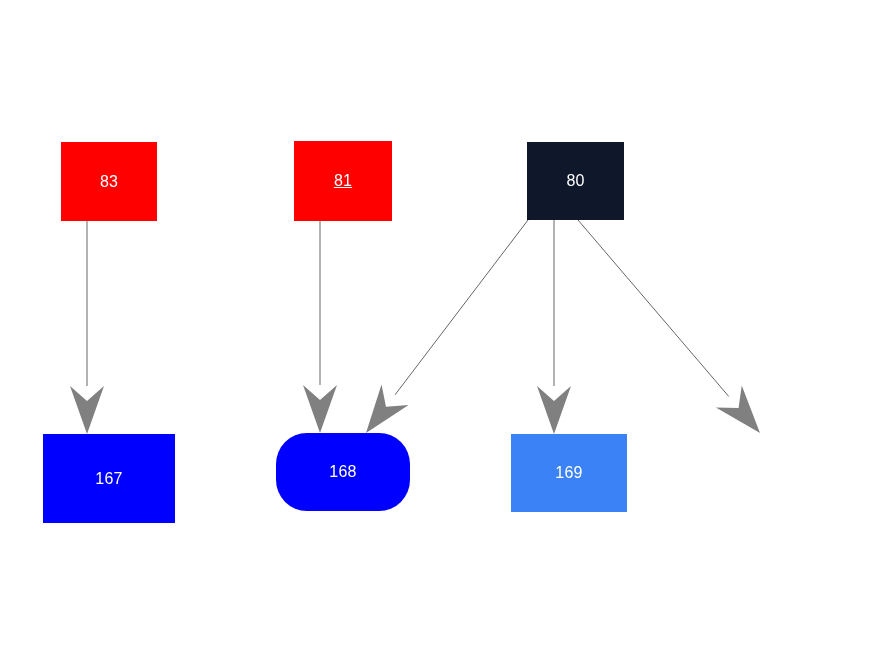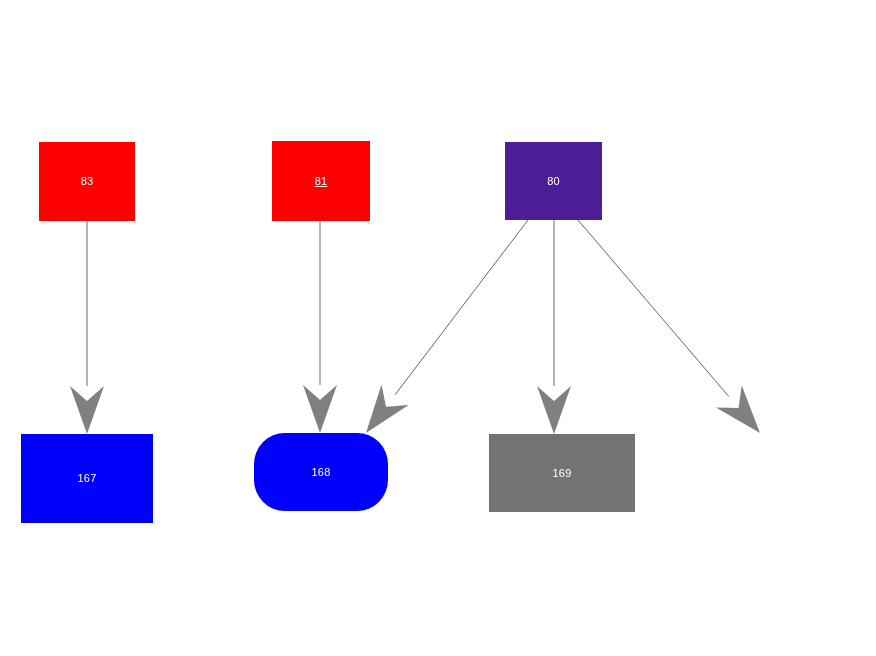--- a/index.html
+++ b/index.html
@@ -25,24 +25,25 @@
     height: 656px;
   }
   .node {
     position: absolute;
     box-sizing: border-box;
     display: flex;
     align-items: center;
     justify-content: center;
     color: #ffffff;
     font-family: "Liberation Sans", sans-serif;
-    font-size: 11px;
+    font-size: 16px;
     line-height: 1;
     letter-spacing: 0.2px;
     z-index: 2;
+    margin-left: 22px;
   }
   .node.red { background: #fe0000; }
   .node.blue { background: #0000fe; }
   .node-label {
     pointer-events: none;
     user-select: none;
   }
 </style>
 </head>
 <body>
@@ -61,26 +62,26 @@
       <line x1="578" y1="220" x2="728.8184886548944" y2="396.5073521071017" stroke="#666666" stroke-width="1"></line>
       <polygon points="760.00,433.00 715.89,407.55 738.56,407.91 741.74,385.46" fill="#808080"></polygon>
     </svg>
 
   <div class="node red" style="left: 39px; top: 142px; width: 96px; height: 79px; background: rgb(254, 0, 0); color: rgb(255, 255, 255);">
     <span class="node-label">83</span>
   </div>
   <div class="node red" style="left: 272px; top: 141px; width: 98px; height: 80px; background: rgb(254, 0, 0); color: rgb(255, 255, 255); text-decoration: underline;">
     <span class="node-label">81</span>
   </div>
-  <div class="node red" style="left: 505px; top: 142px; width: 97px; height: 78px; background: #4c1d95; color: rgb(255, 255, 255);">
+  <div class="node red" style="left: 505px; top: 142px; width: 97px; height: 78px; background: #0f172a; color: rgb(255, 255, 255);">
     <span class="node-label">80</span>
   </div>
   <div class="node blue" style="left: 21px; top: 434px; width: 132px; height: 89px; background: rgb(0, 0, 254); color: rgb(255, 255, 255);">
     <span class="node-label">167</span>
   </div>
   <div class="node blue" style="left: 254px; top: 433px; width: 134px; height: 78px; background: rgb(0, 0, 254); color: rgb(255, 255, 255); border-radius: 31px;">
     <span class="node-label">168</span>
   </div>
-  <div class="node blue" style="left: 489px; top: 434px; width: 146px; height: 78px; background: #737373; color: rgb(255, 255, 255);">
+  <div class="node blue" style="left: 489px; top: 434px; width: 116px; height: 78px; background: #3b82f6; color: rgb(255, 255, 255);">
     <span class="node-label">169</span>
   </div>
 
 </div>
 
 </body></html>

